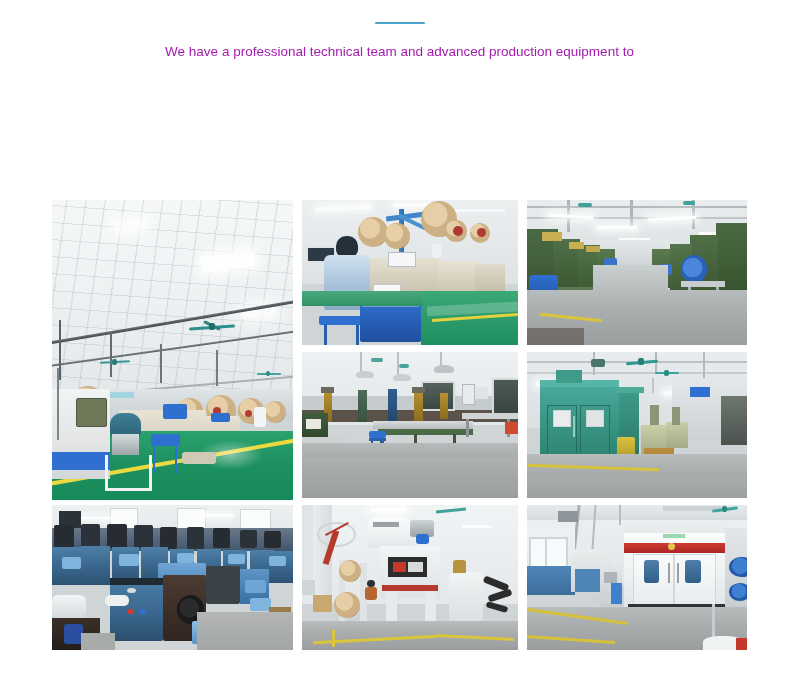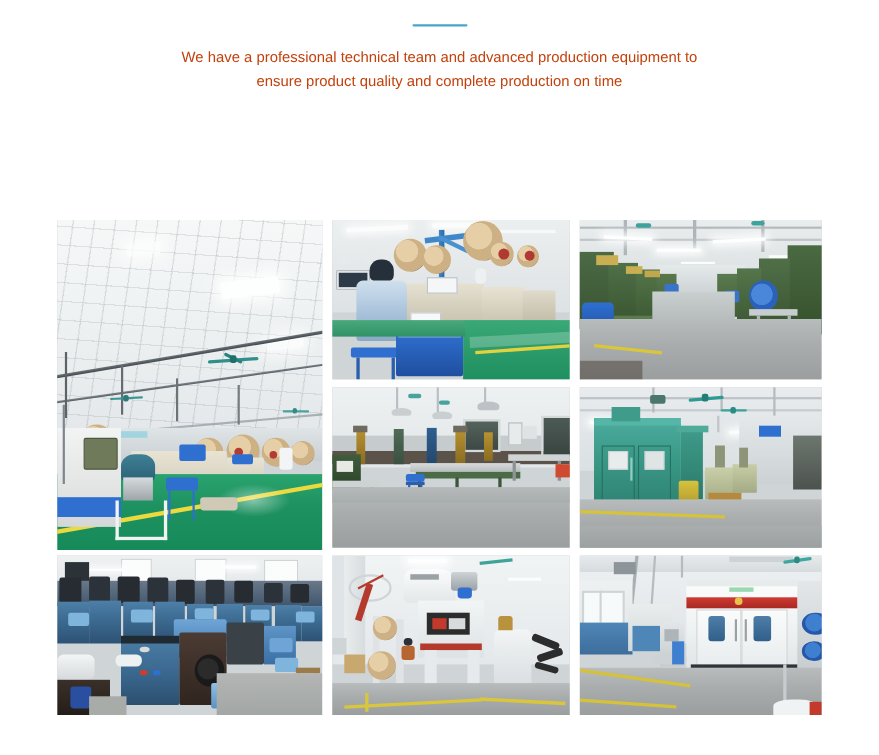--- a/index.html
+++ b/index.html
@@ -44,21 +44,21 @@
     height: 2px;
     background: #4ba3cc;
     margin: 22px auto 0 auto;
     border-radius: 1px;
   }
   .subtitle {
     margin: 0;
     padding-top: 17px;
     font-size: 13.5px;
     line-height: 22px;
-    color: #c2410c;
+    color: #a21caf;
     font-weight: 400;
     width: 520px;
     margin-left: auto;
     margin-right: auto;
   }
 
   
   .gallery {
     position: absolute;
     left: 52px;
@@ -111,21 +111,20 @@
 </style>
 </head>
 <body>
 
 <div class="page">
 
   <div class="header">
     <div class="title-divider"></div>
     <p class="subtitle">
       <span>We have a professional technical team and advanced production equipment to</span><br>
-      <span>ensure product quality and complete production on time</span>
     </p>
   </div>
 
   <div class="gallery">
 
     <div class="photo ph-1">
       <div class="ph-scene">
 
         <div class="lay" style="left:0;top:0;width:100%;height:64%;background:linear-gradient(180deg,#f6f8f8 0%,#eef1f2 50%,#e4e8ea 100%);"></div>
         <div class="lay p1-grid" style="left:-14%;top:-8%;width:130%;height:74%;"></div>

